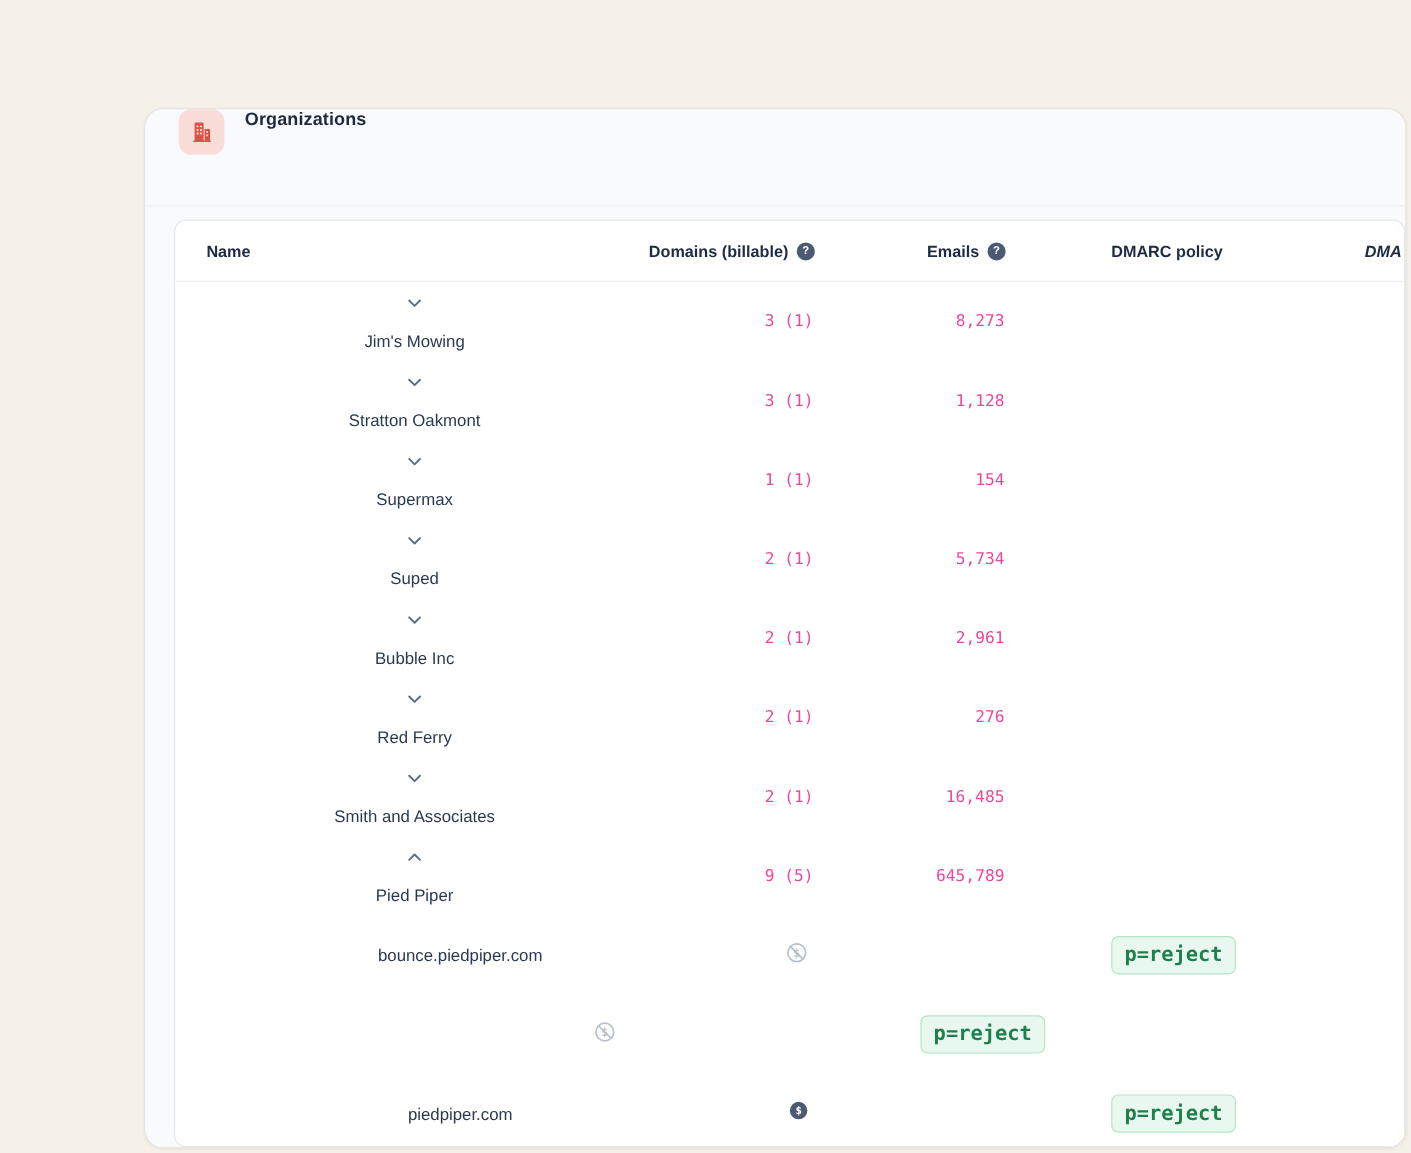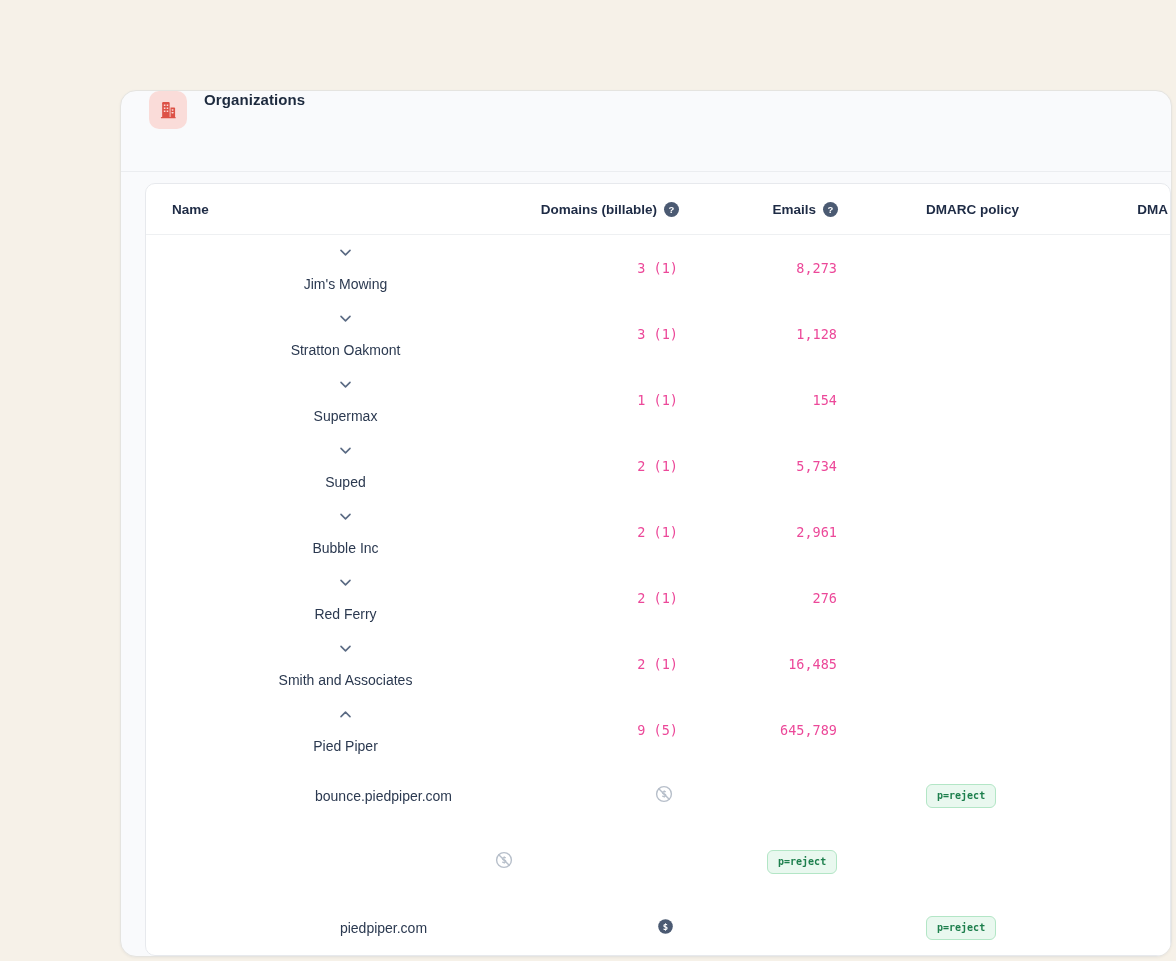--- a/index.html
+++ b/index.html
@@ -50,21 +50,21 @@
     height:51px;
     border-bottom:1px solid #eef0f2;
   }
   .th {
     font-size:13.5px; font-weight:700; color:#1e2b45;
     display:flex; align-items:center; gap:7px;
   }
   .th.left   { justify-content:flex-start; padding-left:26px; }
   .th.right  { justify-content:flex-end; }
   .th.dmarc  { justify-content:flex-start; padding-left:88px; }
-  .th.last   { justify-content:flex-end; padding-right:2px; overflow:hidden; white-space:nowrap; }
+  .th.last   { justify-content:flex-end; padding-right:2px; overflow:hidden; white-space:nowrap;font-style:italic; }
   .help-icon {
     width:15px; height:15px; border-radius:50%;
     background:#4b5a72; color:#ffffff;
     font-size:9.5px; font-weight:700;
     display:flex; align-items:center; justify-content:center;
     cursor:pointer; flex:none;
   }
   .row { height:66px; }
   .cell-name {
     display:flex; align-items:center; gap:16px;
@@ -83,21 +83,21 @@
     text-align:right;
     padding-right:1px;
   }
   .cell-icon {
     display:flex; justify-content:flex-end; padding-right:5px;
   }
   .cell-dmarc { padding-left:88px; }
   .badge {
     display:inline-block;
     font-family:"DejaVu Sans Mono", monospace;
-    font-size:10px; font-weight:700; color:#1d7f4d;
+    font-size:17px; font-weight:700; color:#1d7f4d;
     background:#e9f8ef;
     border:1px solid #b3e6c6;
     border-radius:6px;
     padding:4px 10px 4px;
     line-height:1.35;
   }
   .nb-icon { color:#b7bfca; }
   .b-icon  { color:#4b5a72; }
 </style>
 </head>

